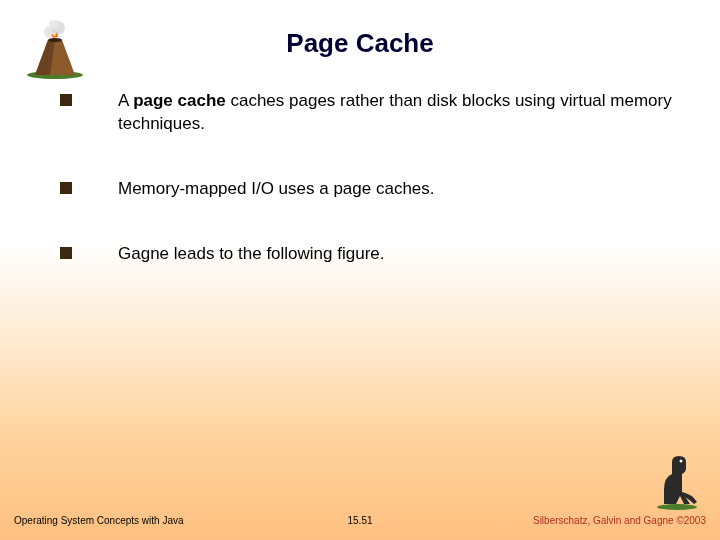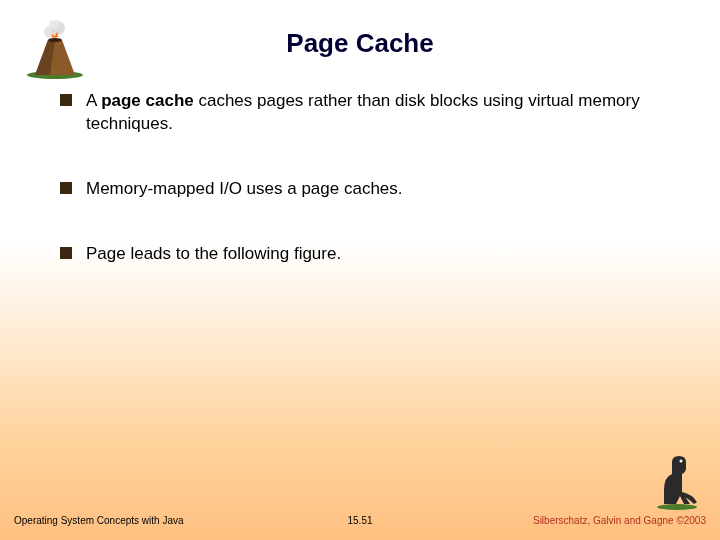--- a/index.html
+++ b/index.html
@@ -31,20 +31,21 @@
     left: 60px;
     right: 40px;
   }
   .bullet-item {
     display: flex;
     align-items: flex-start;
     margin-bottom: 42px;
     font-size: 17px;
     color: #000;
     line-height: 1.35;
+    gap: 32px;
   }
   .bullet-square {
     width: 12px;
     height: 12px;
     background: #3a2810;
     flex-shrink: 0;
     margin-top: 4px;
     margin-right: 14px;
   }
   .bullet-text { flex: 1; }
@@ -102,21 +103,21 @@
   </div>
   <div class="bullet-item">
     <div class="bullet-square"></div>
     <div class="bullet-text">
       <span></span><b></b><span>Memory-mapped I/O uses a page caches.</span>
     </div>
   </div>
   <div class="bullet-item">
     <div class="bullet-square"></div>
     <div class="bullet-text">
-      <span></span><b></b><span>Page leads to the following figure.</span>
+      <span></span><b></b><span>Gagne leads to the following figure.</span>
     </div>
   </div>
 </div>
 
 <svg class="dino" viewBox="0 0 50 58">
   <ellipse cx="25" cy="55" rx="20" ry="3" fill="#4a7c2a"></ellipse>
   <path d="M 12 52 L 12 38 Q 12 25 20 22 L 20 10 Q 20 4 27 4 Q 34 4 34 10 L 34 16 Q 34 20 30 22 L 30 40 L 38 52 L 32 52 L 28 44 L 24 52 L 18 52 Z" fill="#2a2a2a"></path>
   <path d="M 30 40 Q 40 42 45 50 L 42 52 Q 36 46 30 44 Z" fill="#2a2a2a"></path>
   <circle cx="29" cy="9" r="1.5" fill="#fff"></circle>
   <path d="M 20 34 L 14 38 L 16 40 L 20 38 Z" fill="#2a2a2a"></path>

